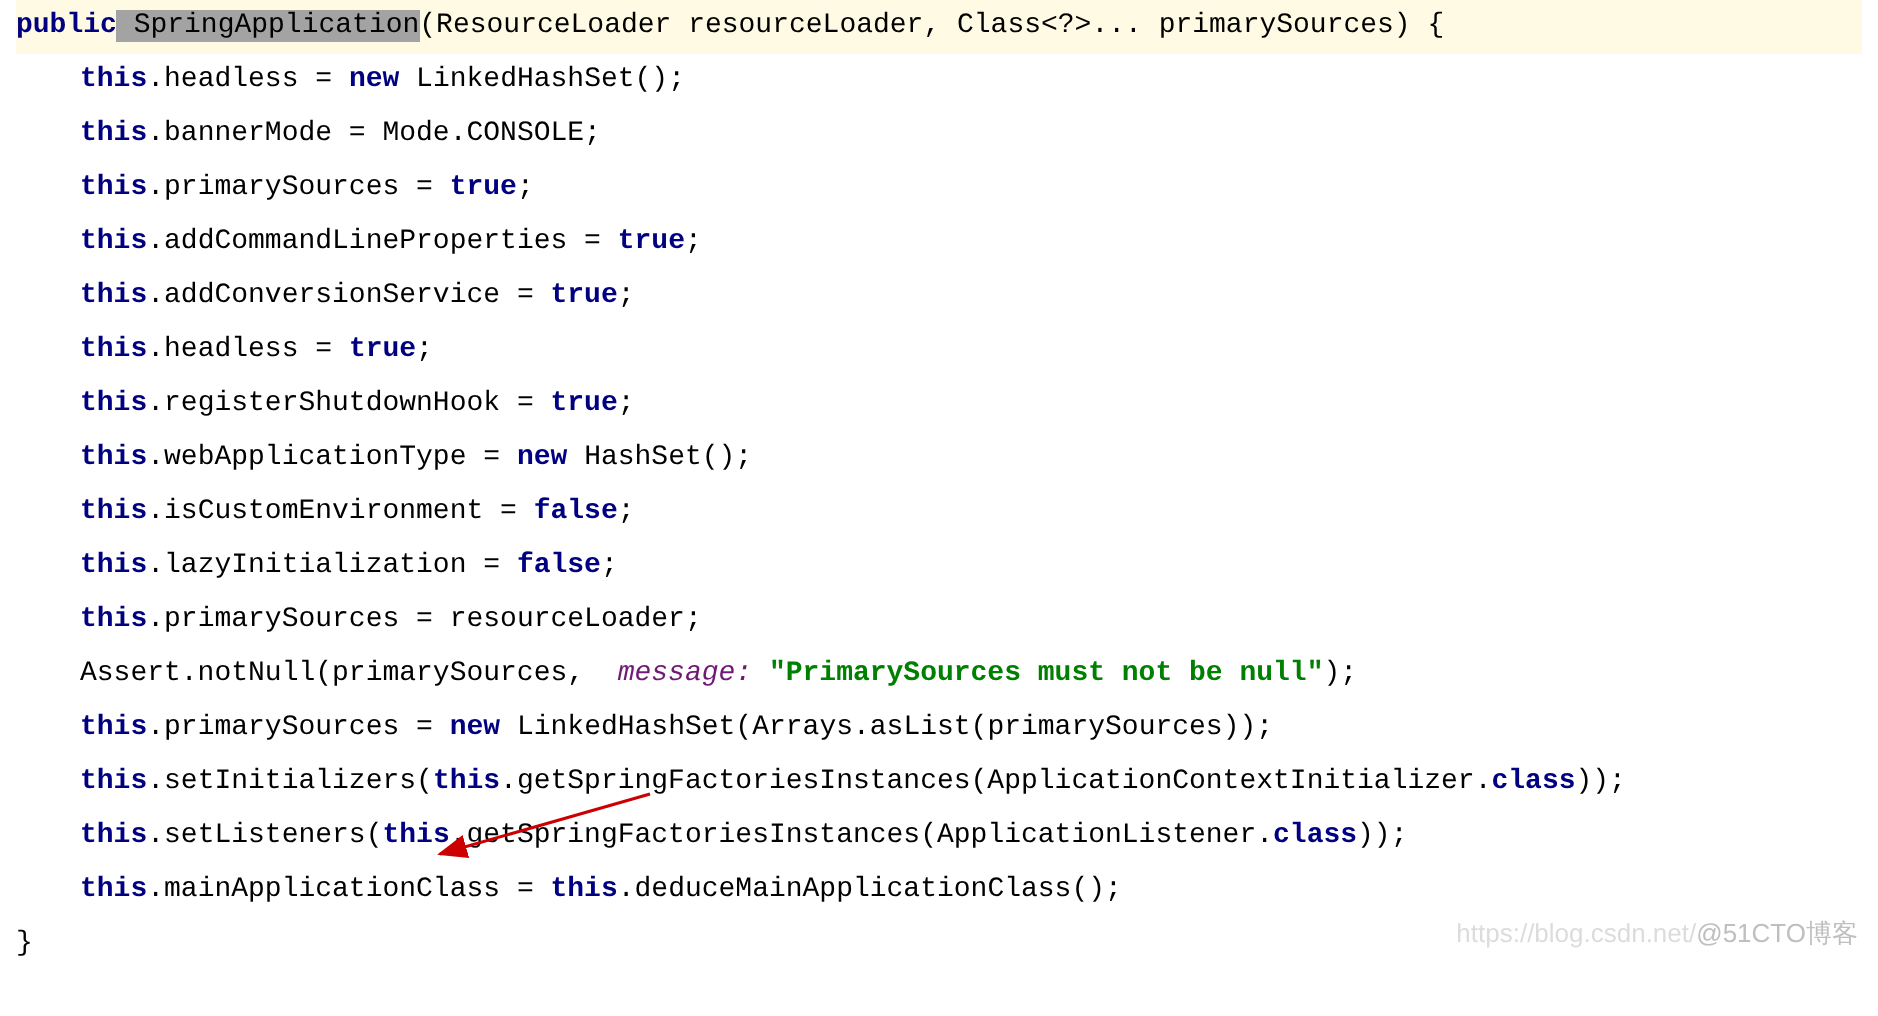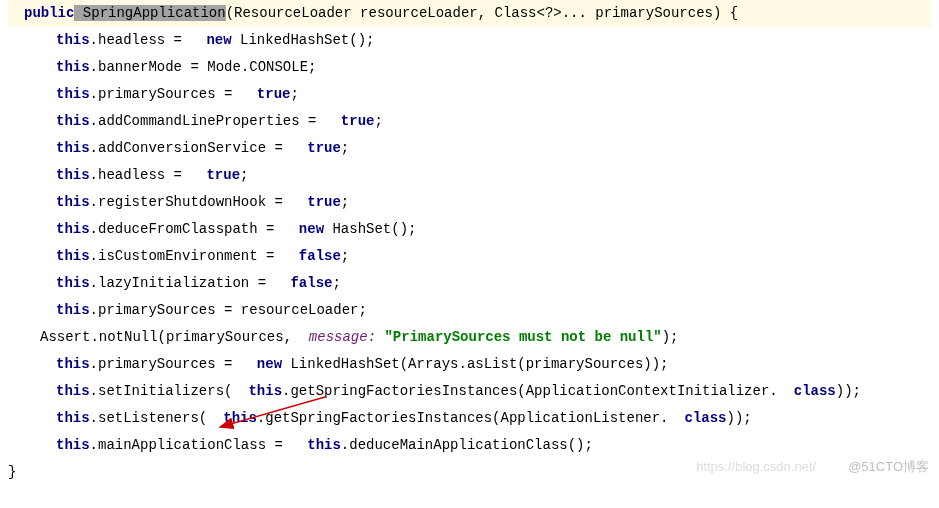--- a/index.html
+++ b/index.html
@@ -13,40 +13,40 @@
       width: 939px;
       position: relative;
     }
     .code-container {
       padding: 0 8px;
     }
     .line { white-space: pre; }
     .line-hl {
       background: #fffae3;
     }
-    .kw { color: #000080; font-weight: bold; margin-left: 16px; }
+    .kw { color: #000080; font-weight: bold; }
     .sel { background: #a3a3a3; }
     .str { color: #008000; font-weight: bold; }
     .hint { color: #701a75; font-style: italic; }
     .indent1 { padding-left: 32px; }
     .arrow-svg {
       position: absolute;
       left: 215px;
       top: 395px;
       pointer-events: none;
     }
     .watermark {
       position: absolute;
       right: 10px;
       bottom: 6px;
       color: #dcdcdc;
       font-size: 13px;
       font-family: Arial, sans-serif;
     }
-    .watermark .wm-dark { color: #bfbfbf; margin-left: 32px; }
+    .watermark .wm-dark { color: #bfbfbf; }
   </style>
 </head>
 <body>
 
 <div class="code-container">
   <div class="line line-hl"><span class="kw">public</span><span class="sel"> SpringApplication</span><span>(ResourceLoader resourceLoader, Class&lt;?&gt;... primarySources) {</span></div>
 
   <div class="line indent1"><span class="kw">this</span><span>.headless = </span><span class="kw">new</span><span> LinkedHashSet();</span></div>
 
   <div class="line indent1"><span class="kw">this</span><span>.bannerMode = Mode.CONSOLE;</span></div>
@@ -54,21 +54,21 @@
   <div class="line indent1"><span class="kw">this</span><span>.primarySources = </span><span class="kw">true</span><span>;</span></div>
 
   <div class="line indent1"><span class="kw">this</span><span>.addCommandLineProperties = </span><span class="kw">true</span><span>;</span></div>
 
   <div class="line indent1"><span class="kw">this</span><span>.addConversionService = </span><span class="kw">true</span><span>;</span></div>
 
   <div class="line indent1"><span class="kw">this</span><span>.headless = </span><span class="kw">true</span><span>;</span></div>
 
   <div class="line indent1"><span class="kw">this</span><span>.registerShutdownHook = </span><span class="kw">true</span><span>;</span></div>
 
-  <div class="line indent1"><span class="kw">this</span><span>.deduceFromClasspath = </span><span class="kw">new</span><span> HashSet();</span></div>
+  <div class="line indent1"><span class="kw">this</span><span>.webApplicationType = </span><span class="kw">new</span><span> HashSet();</span></div>
 
   <div class="line indent1"><span class="kw">this</span><span>.isCustomEnvironment = </span><span class="kw">false</span><span>;</span></div>
 
   <div class="line indent1"><span class="kw">this</span><span>.lazyInitialization = </span><span class="kw">false</span><span>;</span></div>
 
   <div class="line indent1"><span class="kw">this</span><span>.primarySources = resourceLoader;</span></div>
 
   <div class="line indent1"><span>Assert.notNull(primarySources, </span><span class="hint"> message: </span><span class="str">"PrimarySources must not be null"</span><span>);</span></div>
 
   <div class="line indent1"><span class="kw">this</span><span>.primarySources = </span><span class="kw">new</span><span> LinkedHashSet(Arrays.asList(primarySources));</span></div>

